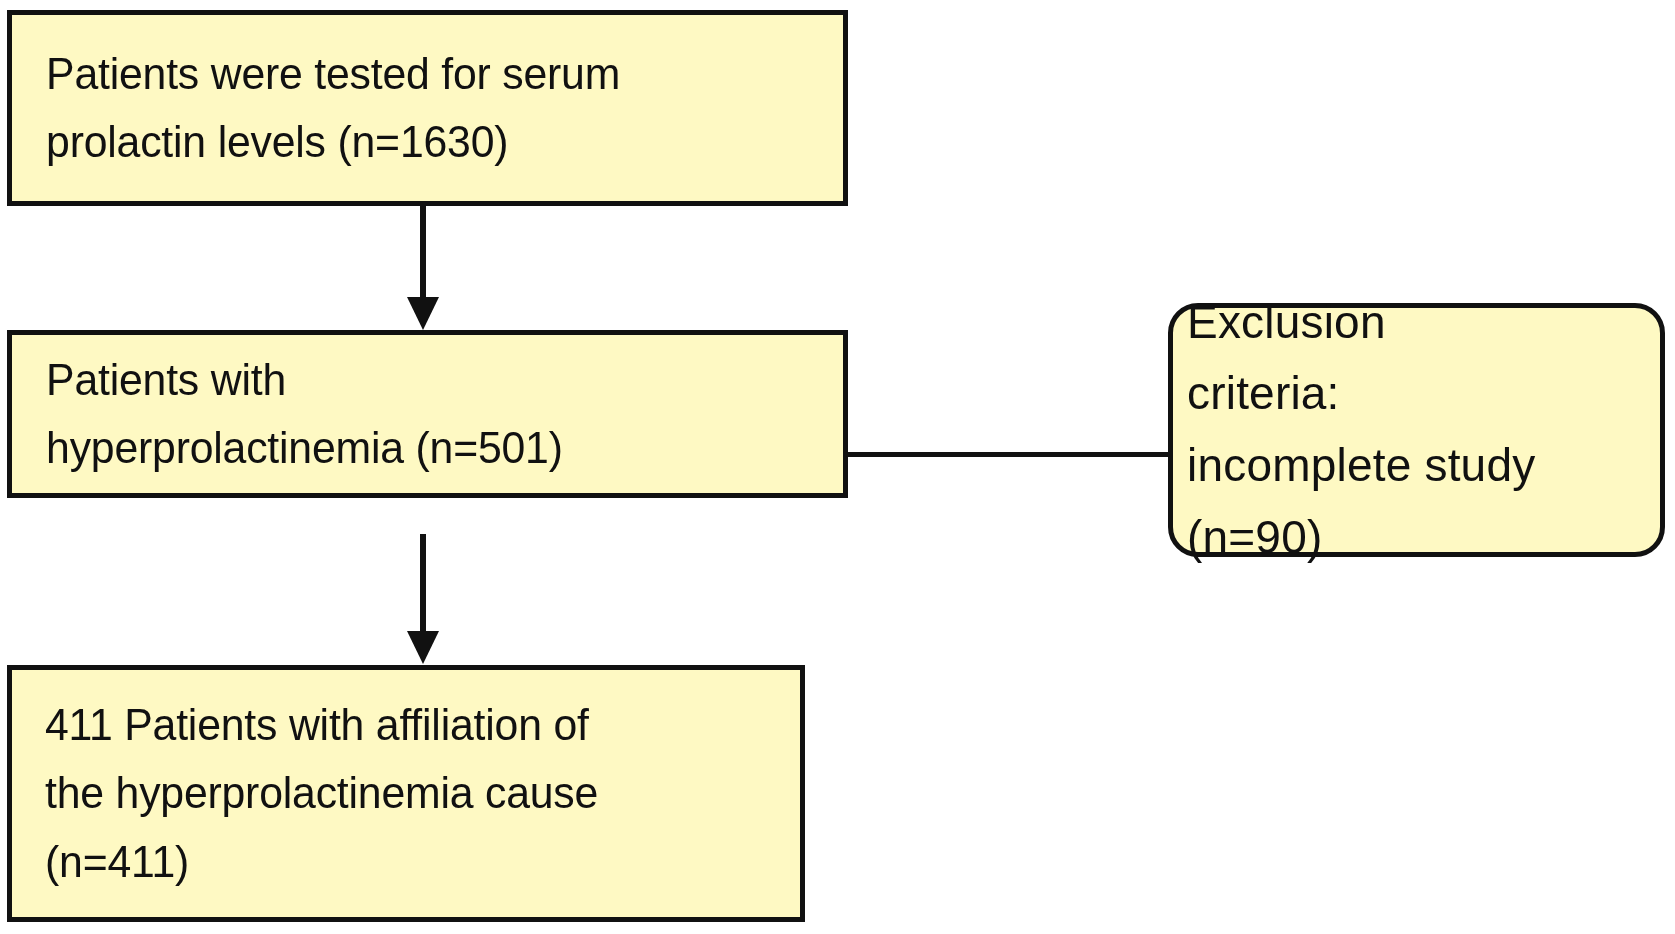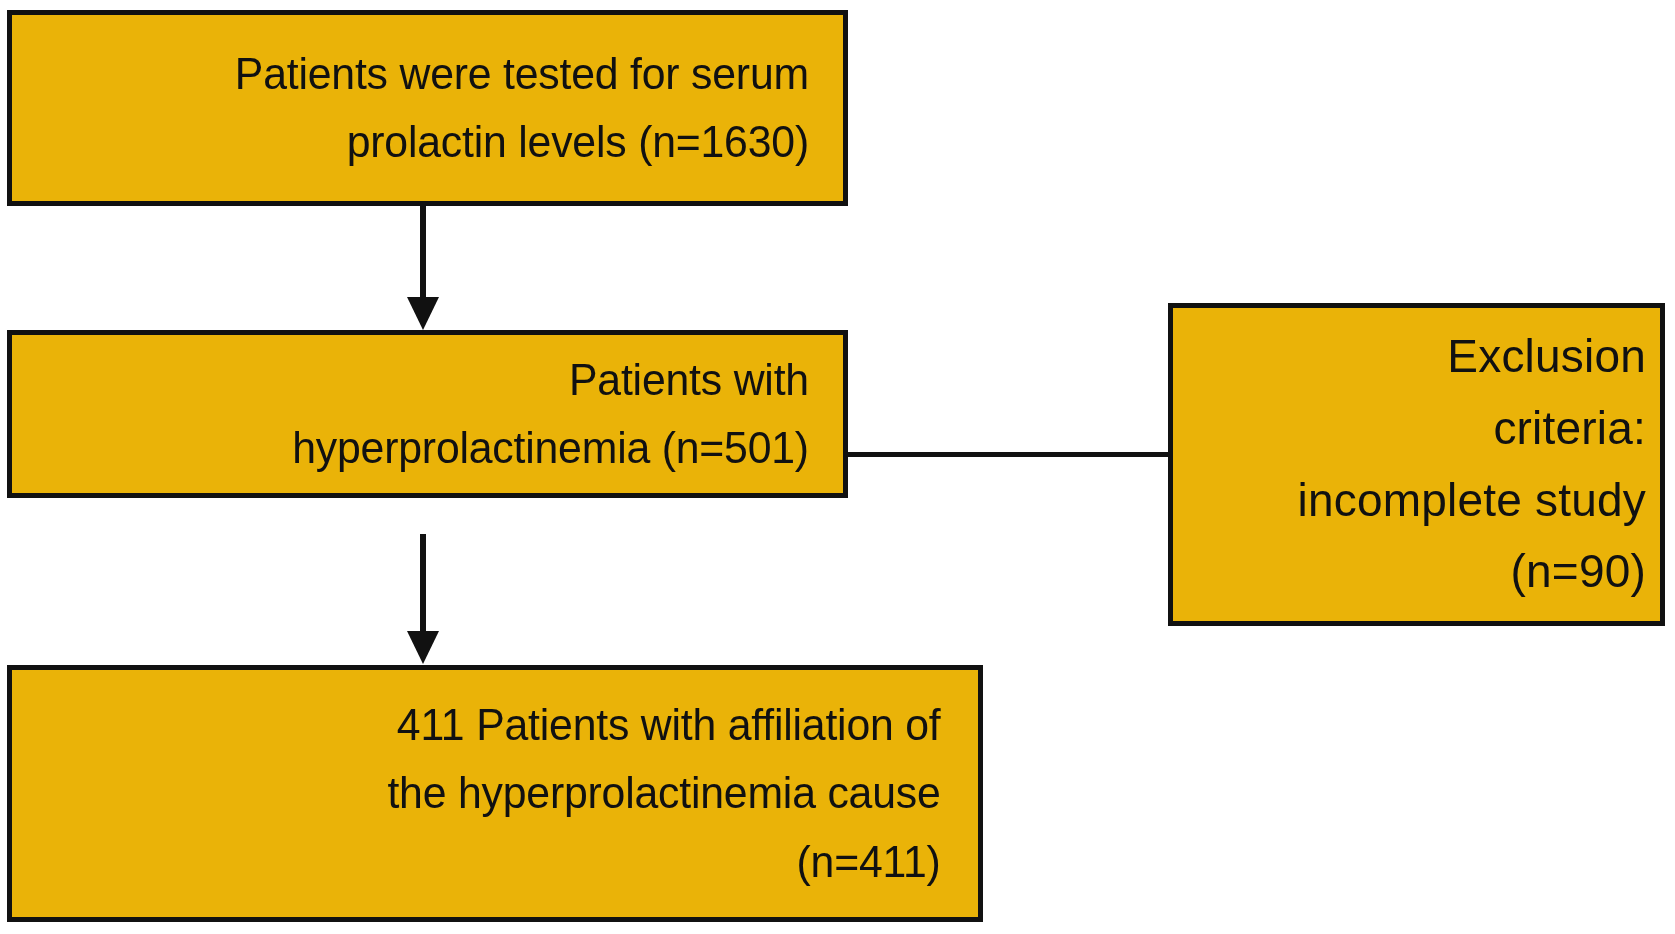--- a/index.html
+++ b/index.html
@@ -14,44 +14,44 @@
     position: relative;
     width: 1675px;
     height: 934px;
     background: #ffffff;
     overflow: hidden;
   }
   .node {
     position: absolute;
     box-sizing: border-box;
     border: 5px solid #111111;
-    background: #eab308;
+    background: #fef9c3;
     display: flex;
     align-items: center;
     justify-content: center;
-    text-align: right;
+    text-align: left;
     color: #111111;
   }
   .node-text {
     display: block;
     width: 100%;
     padding: 0 14px;
     box-sizing: border-box;
     white-space: pre-line;
     font-size: 45px;
     line-height: 1.52;
     letter-spacing: -0.2px;
     transform: scaleX(0.95);
     transform-origin: center center;
   }
   
   #node-screened   { left: 7px;    top: 10px;  width: 841px; height: 196px; }
   #node-eligible   { left: 7px;    top: 330px; width: 841px; height: 168px; }
-  #node-included   { left: 7px;    top: 665px; width: 976px; height: 257px; }
-  #node-excluded   { left: 1168px; top: 303px; width: 497px; height: 323px; }
+  #node-included   { left: 7px;    top: 665px; width: 798px; height: 257px; }
+  #node-excluded   { left: 1168px; top: 303px; width: 497px; height: 254px; border-radius: 30px; }
 
   
   #node-excluded .node-text {
     font-size: 46px;
     line-height: 1.56;
     transform: scaleX(1);
     letter-spacing: 0.2px;
   }
 
   

